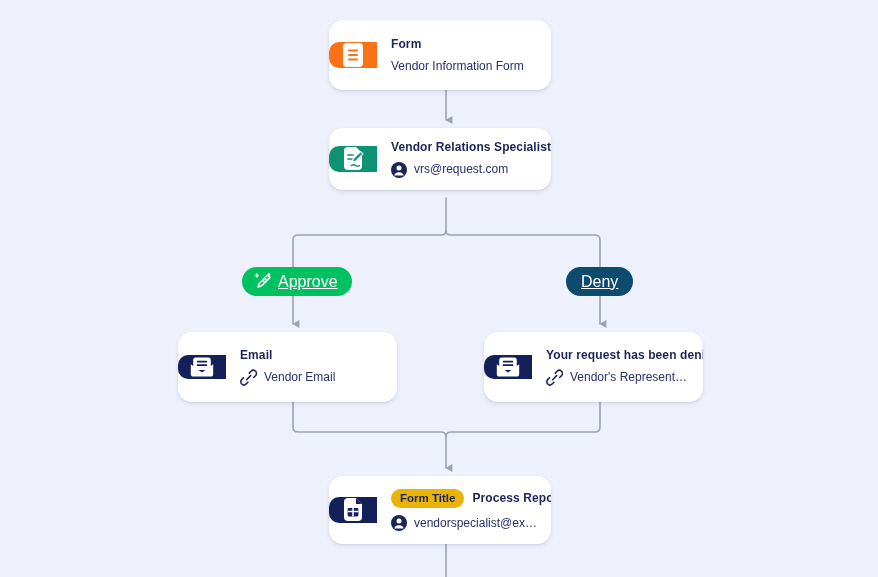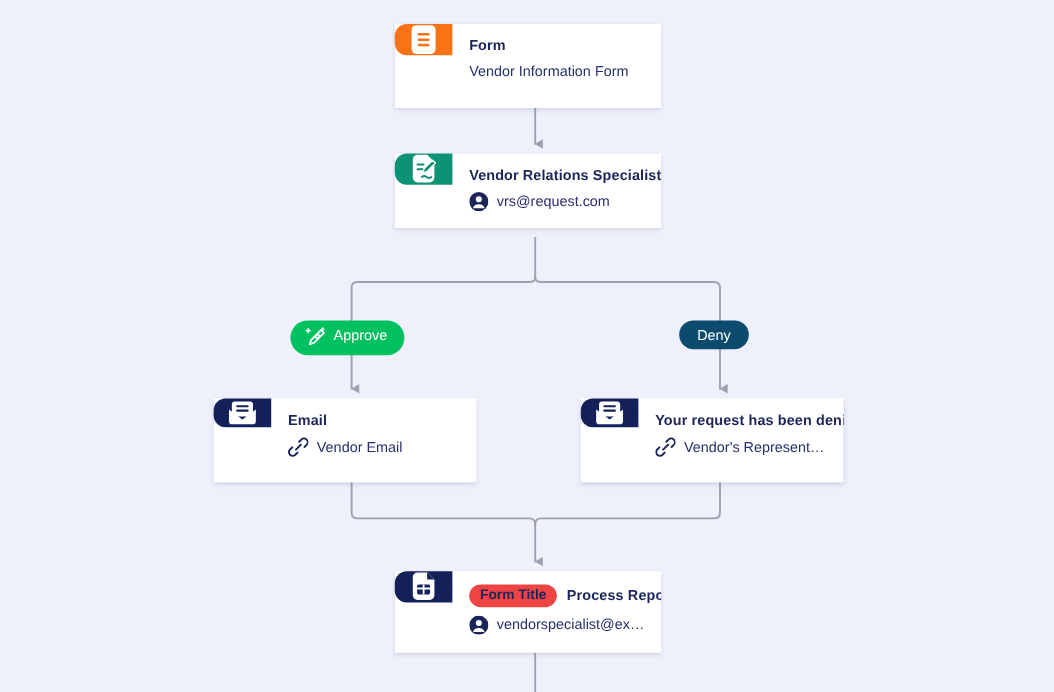--- a/index.html
+++ b/index.html
@@ -10,23 +10,23 @@
     overflow: hidden;
   }
   #canvas { position: relative; width: 878px; height: 577px; }
 
   #edges { position: absolute; inset: 0; width: 878px; height: 577px; }
 
   
   .node {
     position: absolute;
     display: flex;
-    align-items: flex-start;
+    align-items: center;
     background: #ffffff;
-    border-radius: 0;
+    border-radius: 14px;
     box-shadow: 0 2px 5px rgba(30,40,90,.09), 0 1px 2px rgba(30,40,90,.07);
     z-index: 5;
   }
   .node-icon {
     width: 48px;
     flex: 0 0 48px;
     border-radius: 10px 0 0 10px;
     display: flex;
     align-items: center;
     justify-content: center;
@@ -55,21 +55,21 @@
     font-size: 12px;
     color: #27306b;
     line-height: 1.2;
     white-space: nowrap;
     overflow: hidden;
   }
   .node-sub .sub-text { overflow: hidden; text-overflow: ellipsis; white-space: nowrap; }
 
   .title-row { display: flex; align-items: center; gap: 8px; }
   .pill-tag {
-    background: #ef4444;
+    background: #eab308;
     color: #1b2559;
     font-size: 11.5px;
     font-weight: bold;
     border-radius: 11px;
     padding: 3px 9px;
     line-height: 1.1;
     white-space: nowrap;
   }
 
   
@@ -80,24 +80,25 @@
   #node-report          { left: 329px; top: 476px; width: 222px; height: 68px; }
 
   
   .branch-badge {
     position: absolute;
     display: flex;
     gap: 6px;
     border-radius: 999px;
     padding: 5px 14px 5px 11px;
     color: #ffffff;
-    font-size: 12px;
+    font-size: 16px;
     line-height: 1.2;
     z-index: 6;
     white-space: nowrap;
+    text-decoration: underline;
   }
   #badge-approve { left: 242px; top: 267px; background: #00c160; }
   #badge-deny    { left: 566px; top: 267px; background: #0c4a6e; padding: 5px 15px; }
 
   svg { display: block; }
 </style>
 </head>
 <body>
 
 <div id="canvas">

